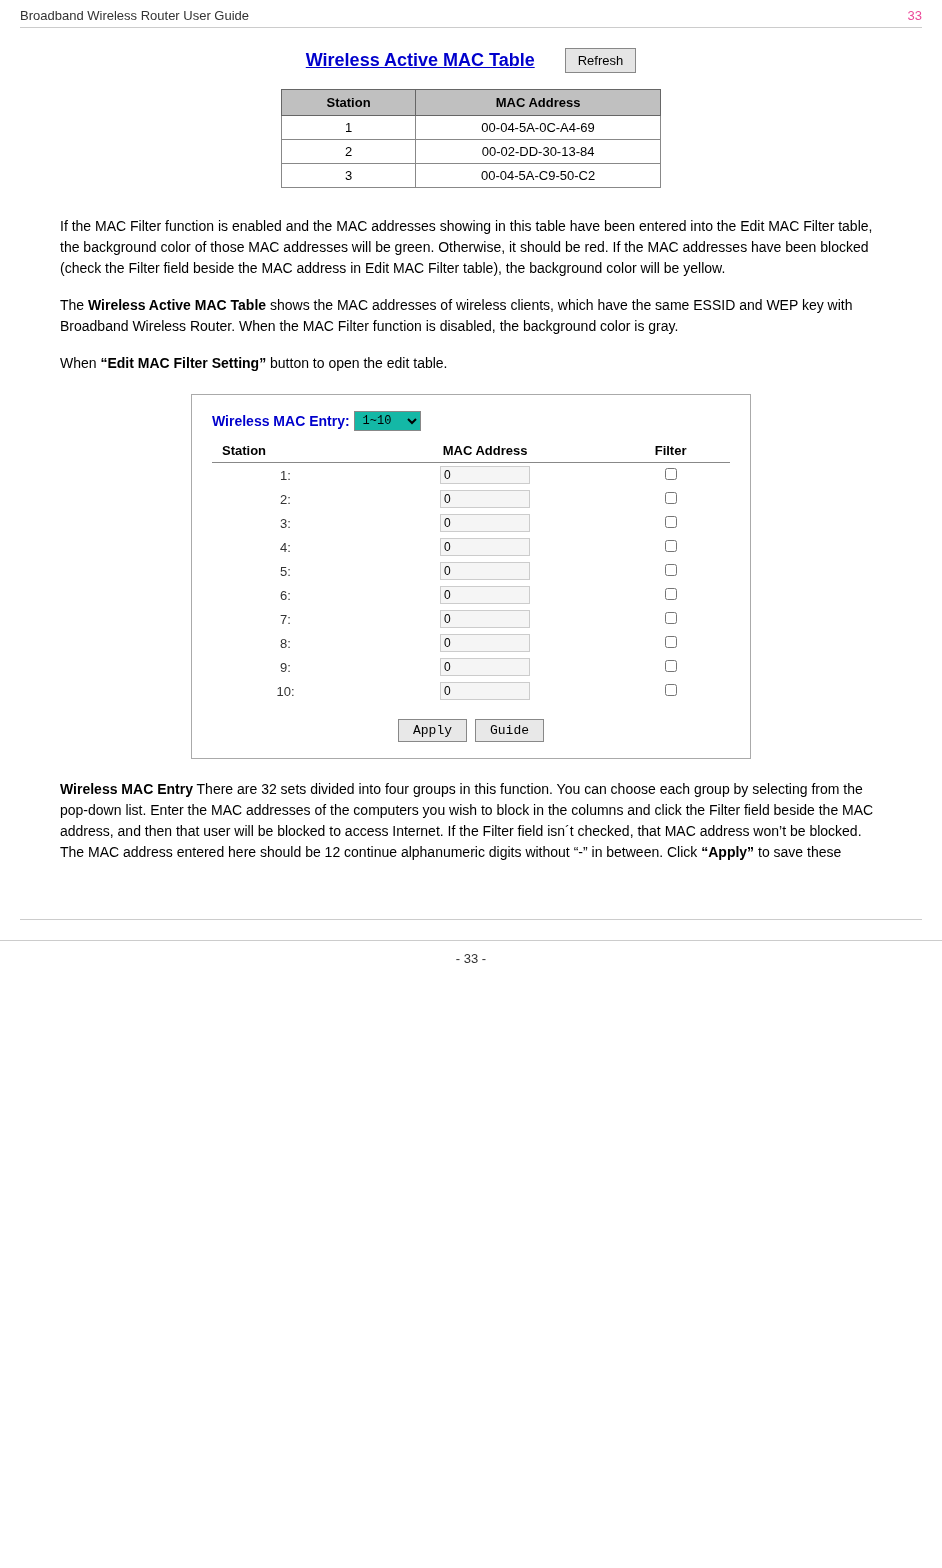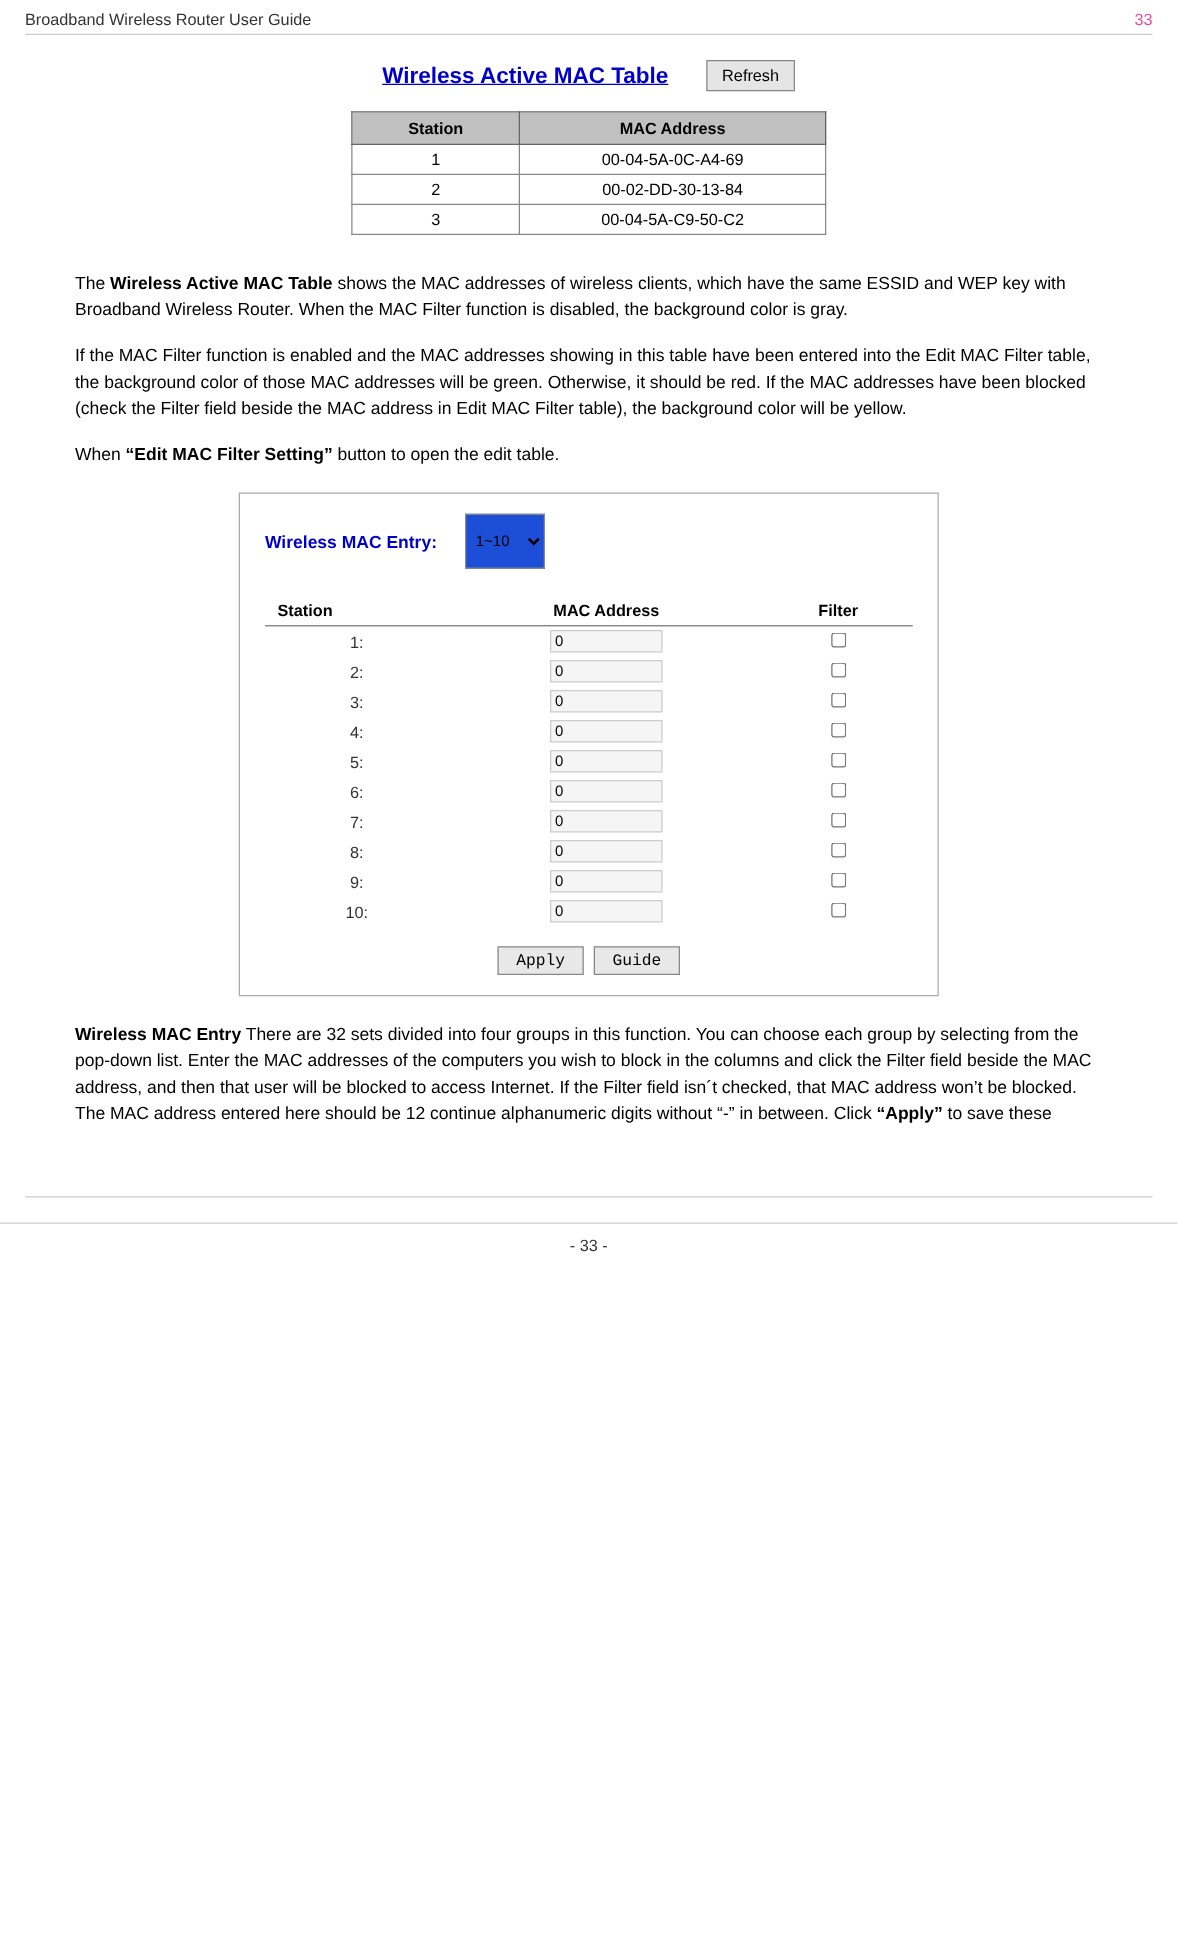--- a/index.html
+++ b/index.html
@@ -94,33 +94,34 @@
     }
     .mac-entry-box {
       border: 1px solid #aaa;
       background: #fff;
       padding: 16px 20px 16px 20px;
       width: 560px;
     }
     .mac-entry-title-row {
       display: flex;
       align-items: center;
-      gap: 22px;
-      margin-bottom: 22px;
+      gap: 4px;
+      margin-bottom: 8px;
     }
     .mac-entry-title {
       font-size: 14px;
       font-weight: bold;
       color: #0000cc;
     }
     .mac-entry-select {
       font-size: 12px;
       border: 1px solid #888;
-      padding: 13px 4px;
-      background: #1d4ed8;
+      padding: 1px 4px;
+      background: #14b8a6;
+      font-family: Liberation Mono, monospace;
     }
     .entry-table {
       border-collapse: collapse;
       width: 100%;
     }
     .entry-table th {
       font-size: 13px;
       font-weight: bold;
       text-align: left;
       padding: 4px 10px;
@@ -214,25 +215,25 @@
             <td>00-02-DD-30-13-84</td>
           </tr>
           <tr>
             <td>3</td>
             <td>00-04-5A-C9-50-C2</td>
           </tr>
         </tbody>
     </table>
   </div>
 
+  <p class="body-text">If the MAC Filter function is enabled and the MAC addresses showing in this table have been entered into the Edit MAC Filter table, the background color of those MAC addresses will be green. Otherwise, it should be red. If the MAC addresses have been blocked (check the Filter field beside the MAC address in Edit MAC Filter table), the background color will be yellow.</p>
+
   <p class="body-text">
     <span>The </span><b>Wireless Active MAC Table</b><span> shows the MAC addresses of wireless clients, which have the same ESSID and WEP key with Broadband Wireless Router. When the MAC Filter function is disabled, the background color is gray.</span>
   </p>
-
-  <p class="body-text">If the MAC Filter function is enabled and the MAC addresses showing in this table have been entered into the Edit MAC Filter table, the background color of those MAC addresses will be green. Otherwise, it should be red. If the MAC addresses have been blocked (check the Filter field beside the MAC address in Edit MAC Filter table), the background color will be yellow.</p>
 
   <p class="body-text">
     <span>When </span><b>“Edit MAC Filter Setting”</b><span> button to open the edit table.</span>
   </p>
 
   <div class="mac-entry-section">
     <div class="mac-entry-box">
       <div class="mac-entry-title-row">
         <span class="mac-entry-title">Wireless MAC Entry:</span>
         <select class="mac-entry-select" id="mac-entry-select"><option value="1~10">1~10</option><option value="11~20">11~20</option><option value="21~30">21~30</option><option value="31~32">31~32</option></select>

